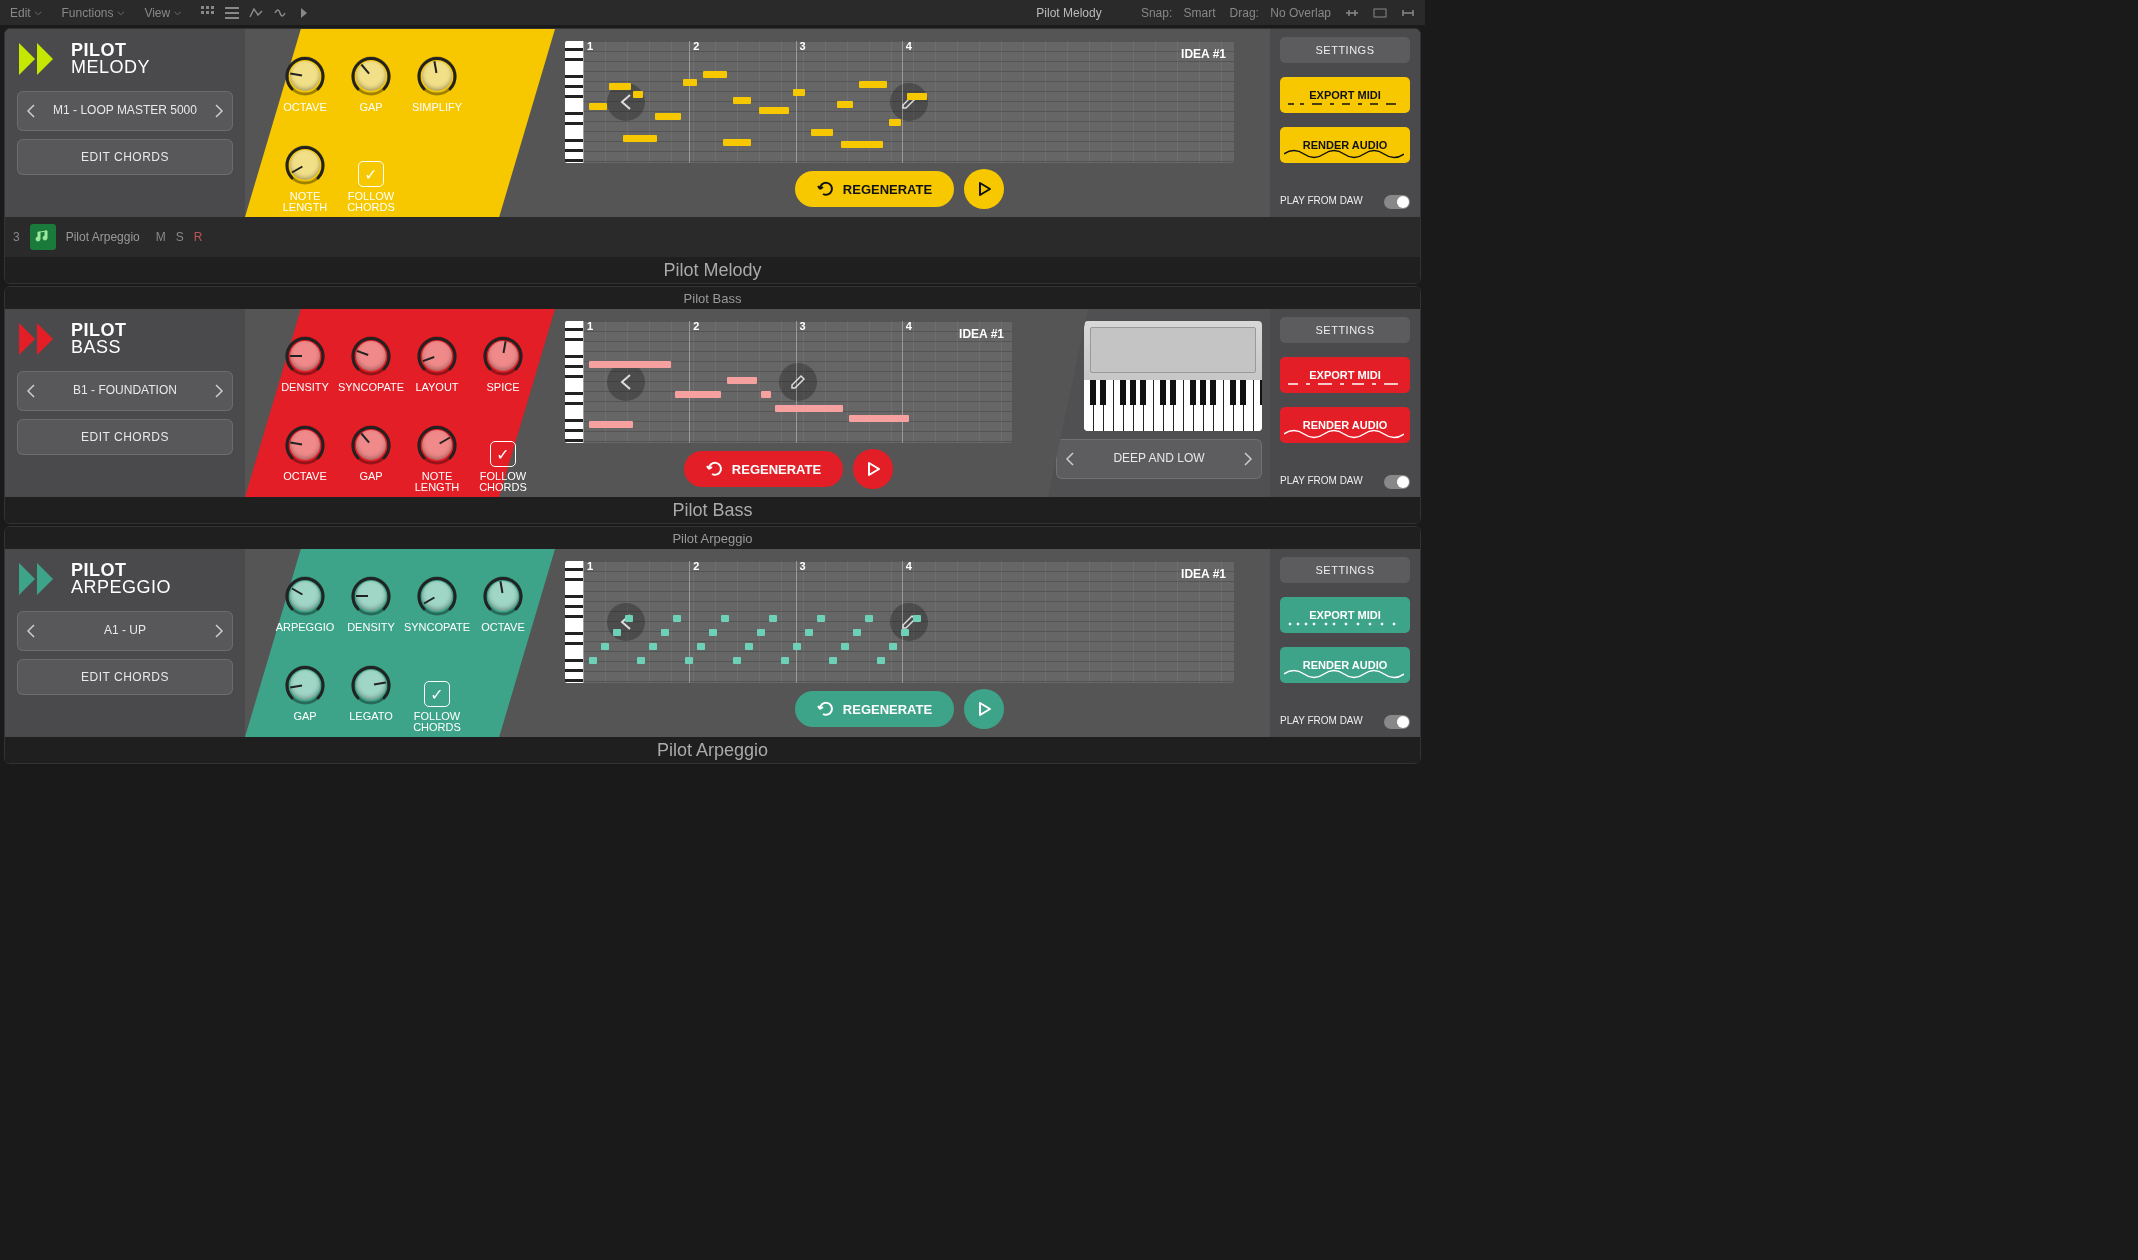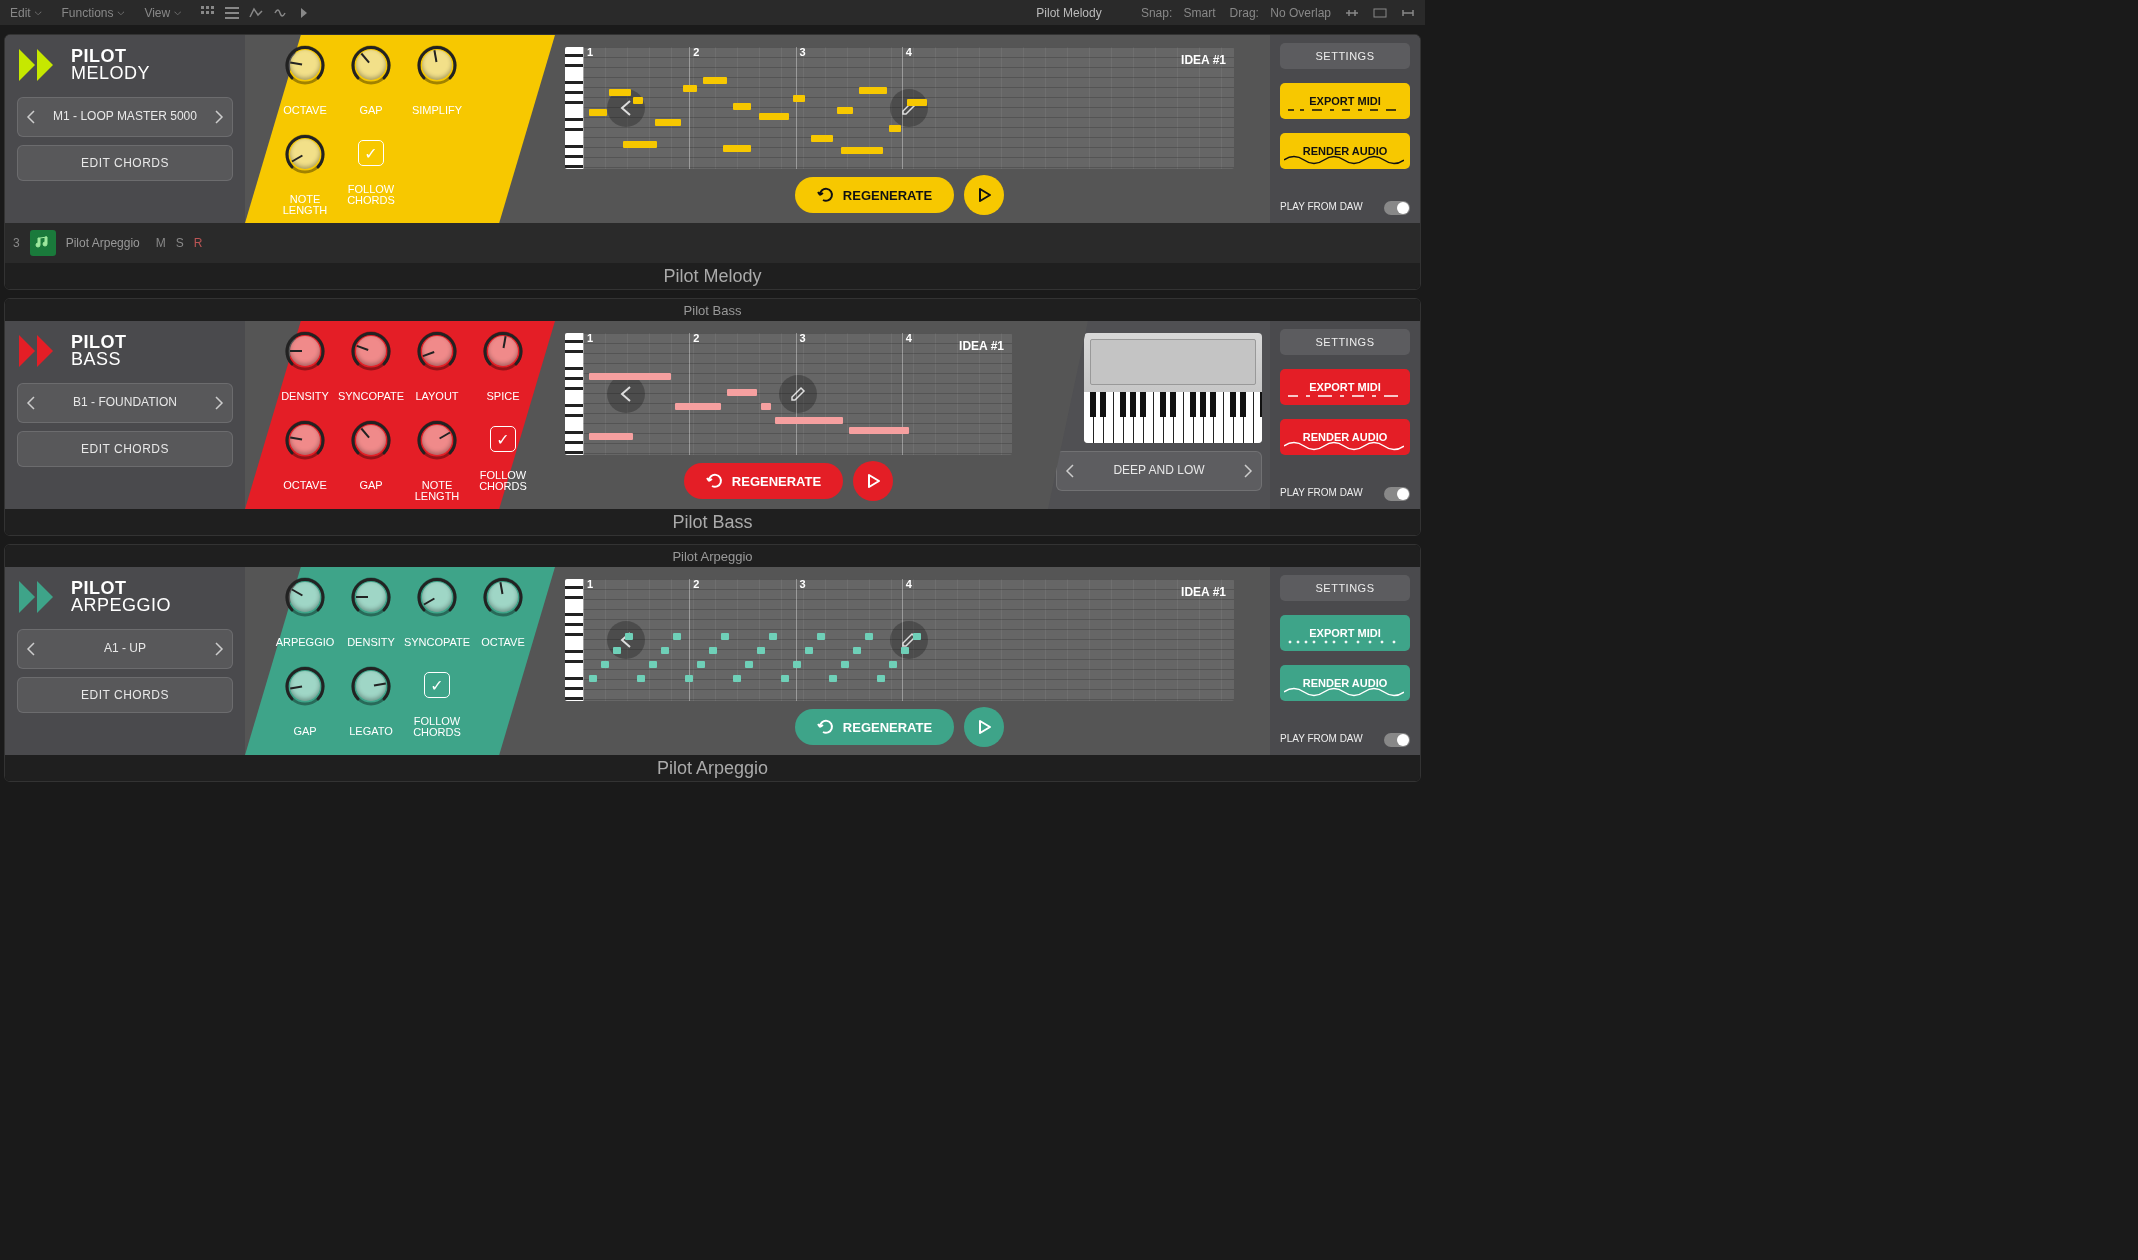--- a/index.html
+++ b/index.html
@@ -29,21 +29,21 @@
   .menubar-center { position: absolute; left: 50%; transform: translateX(-50%); color: #bbb; font-weight: 500; }
   .menubar-right { margin-left: auto; display:flex; gap:14px; }
   .menubar-icons { display:flex; gap:10px; }
   .menubar-icon { width:14px; height:14px; display:inline-block; }
 
   
   .plugin-window {
     background: #0f0f0f;
     border: 1px solid #333;
     border-radius: 6px;
-    margin: 8px 4px;
+    margin: 2px 4px;
     overflow: hidden;
   }
   .plugin-titlebar {
     height: 22px;
     background: #1f1f1f;
     display:flex;
     align-items:center;
     justify-content:center;
     color:#999;
     font-size:13px;
@@ -120,21 +120,21 @@
     clip-path: polygon(18% 0, 100% 0, 82% 100%, 0 100%);
   }
   .knob-grid {
     position:relative;
     display:grid;
     grid-template-columns: repeat(4, 60px);
     grid-template-rows: 1fr 1fr;
     gap: 2px 6px;
     height:100%;
   }
-  .knob-cell { display:flex; flex-direction:column; align-items:center; justify-content:flex-start; gap:18px; }
+  .knob-cell { display:flex; flex-direction:column; align-items:center; justify-content:flex-end; gap:4px; }
   .knob {
     width:44px; height:44px; border-radius:50%;
     position:relative;
     display:flex; align-items:center; justify-content:center;
   }
   .knob-arc { position:absolute; inset:2px; }
   .knob-center {
     width:30px; height:30px; border-radius:50%;
     background: var(--kcen);
     box-shadow: inset 0 -2px 4px rgba(0,0,0,0.3);

